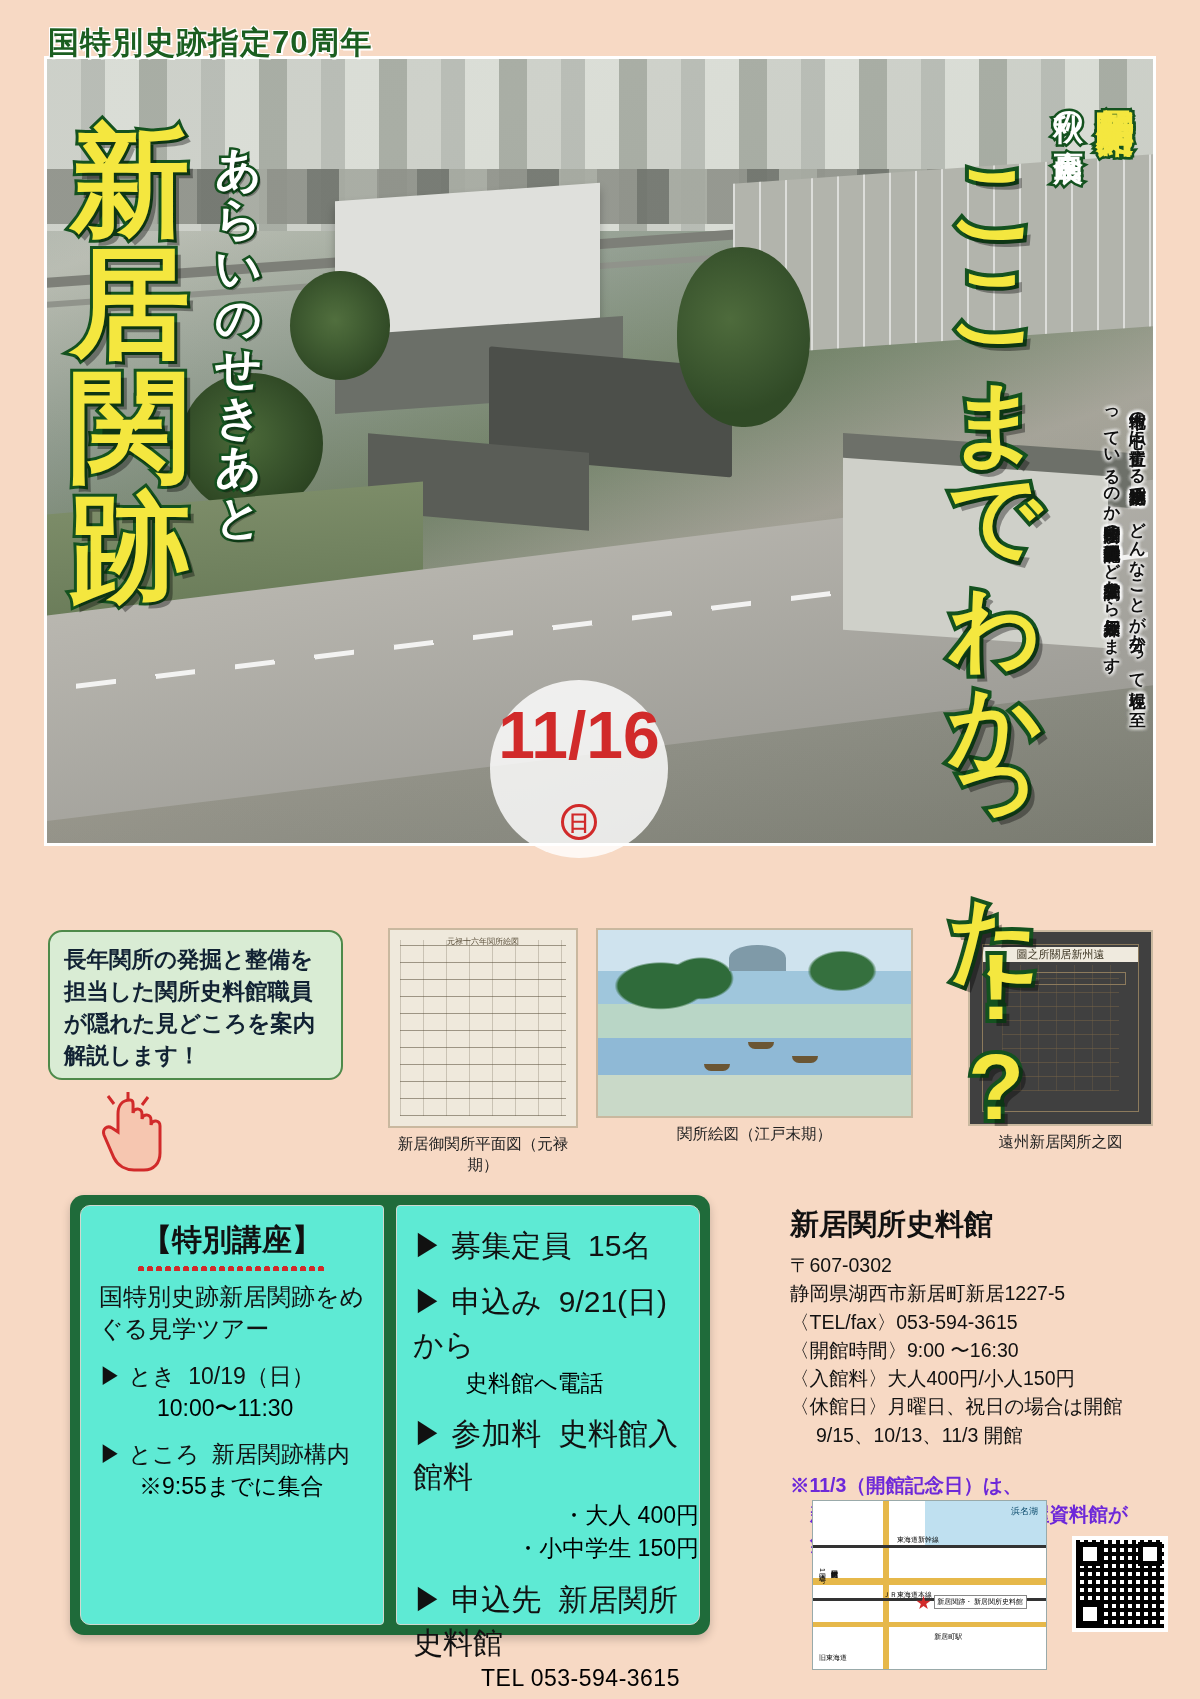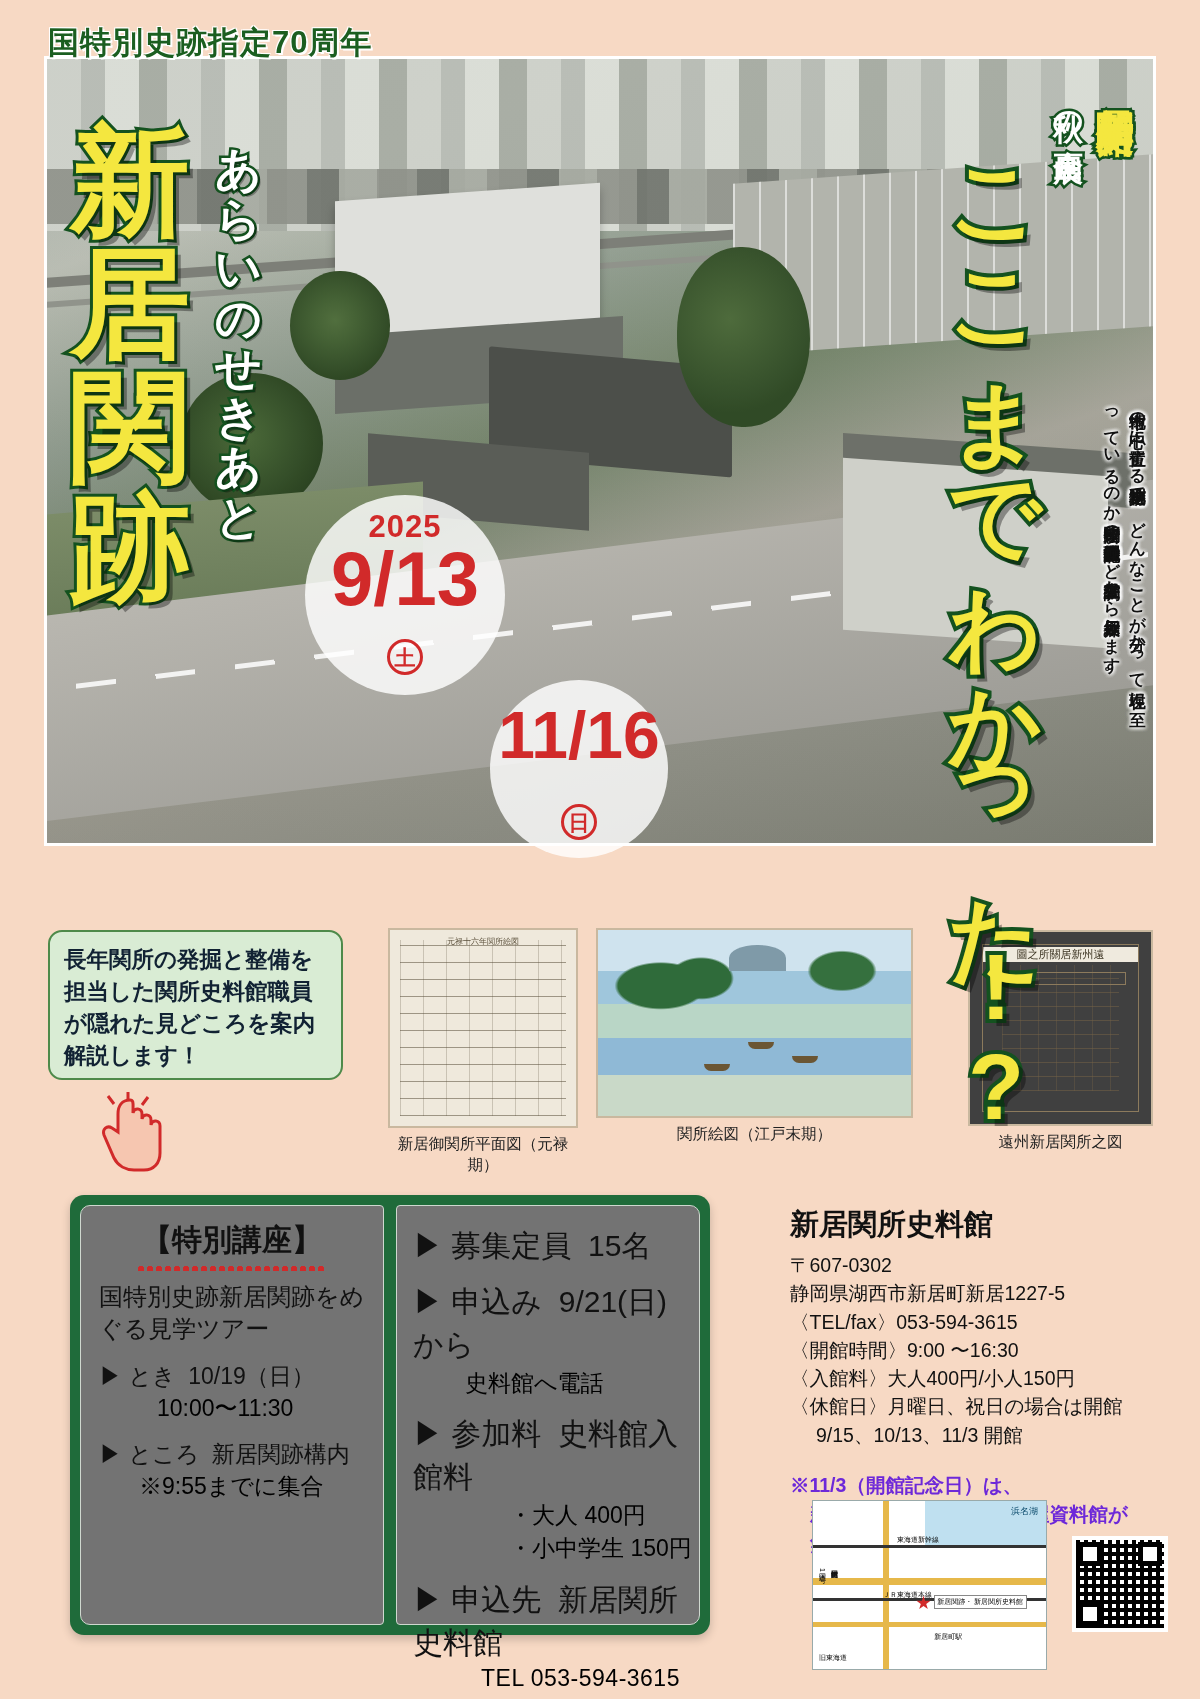--- a/index.html
+++ b/index.html
@@ -187,40 +187,40 @@
     background:#1f6b3a;
     border-radius:14px;
     box-shadow:0 4px 10px rgba(0,0,0,.2);
   }
   .book::before {
     content:""; position:absolute; left:50%; top:8px; bottom:8px; width:10px; transform:translateX(-50%);
     background:#1f6b3a; z-index:3;
   }
   .page {
     position:absolute; top:10px; bottom:10px; width:calc(50% - 16px);
-    background:#737373; border:1px solid #cfd8cf;
+    background:#5eead4; border:1px solid #cfd8cf;
   }
   .page-l { left:10px; border-radius:10px 4px 4px 10px; }
   .page-r { right:10px; border-radius:4px 10px 10px 4px; }
 
   .special-title {
     text-align:center; font-size:30px; font-weight:bold; color:#111; margin-top:14px;
   }
   .wave-underline {
     width:190px; height:8px; margin:2px auto 10px;
     background:radial-gradient(circle at 4px 6px, #d12a2a 3px, transparent 3.5px) 0 0/9px 8px repeat-x;
   }
   .tour-title { font-size:24px; font-weight:normal; line-height:1.35; color:#111; padding:0 18px; }
   .litem { font-size:23px; line-height:1.4; color:#111; padding-left:18px; margin-top:14px; }
   .sub { padding-left:76px; font-size:23px; line-height:1.4; }
   .sub2 { padding-left:58px; font-size:23px; line-height:1.4; }
 
   .ritem { font-size:30px; line-height:1.45; color:#111; padding-left:16px; margin-top:12px; }
   .rsub { padding-left:68px; font-size:23px; line-height:1.45; }
-  .rsub-dot { padding-left:112px; font-size:23px; line-height:1.45; }
+  .rsub-dot { padding-left:112px; font-size:23px; line-height:1.45;text-align:right; }
   .tel { padding-left:84px; font-size:23px; letter-spacing:.5px; }
 
   
   .info { position:absolute; left:790px; top:1205px; width:400px; color:#111; }
   .info h2 { margin:0 0 6px; font-size:29px; font-weight:bold; }
   .info p { margin:0; font-size:19.5px; line-height:1.45; }
   .note { margin-top:22px; color:#6d28d9; font-size:19.5px; line-height:1.5; font-weight:bold; }
   .note .ind { padding-left:20px; display:block; }
 
   
@@ -292,25 +292,20 @@
     <span>き</span>
     <span>あ</span>
     <span>と</span>
   </div>
 
   <div class="r-museum">新居関所史料館</div>
   <div class="r-season">秋の企画展</div>
   <div class="r-headline">ここまでわかった!?</div>
   <div class="r-desc">市街地の中心に位置する特別史跡地で、どんなことが分かって現在に至っているのか関所建物の修理・絵図・古記録・発掘など調査結果から展示紹介します。</div>
 
-  <div class="bubble bubble1">
-    <div class="b-year">2025</div>
-    <div class="b-date">9/13</div>
-    <div class="b-dow">土</div>
-  </div>
   <div class="bubble bubble2">
     <div class="b-date">11/16</div>
     <div class="b-dow">日</div>
   </div>
 
   <div class="callout">長年関所の発掘と整備を担当した関所史料館職員が隠れた見どころを案内解説します！</div>
   <svg class="hand" viewBox="0 0 72 80">
     <g>
       <path d="M30 8 C22 8 18 14 18 22 L18 40 L12 36 C7 33 2 37 4 43 L14 66 C18 74 26 78 34 78 L44 78 C54 78 60 71 60 61 L60 34 C60 28 52 27 51 33 L51 28 C51 22 43 21 42 27 L42 22 C42 16 34 15 33 21 L33 20 C33 12 34 8 30 8 Z" fill="#f6c6b0" stroke="#d12a2a" stroke-width="3"></path>
       <path d="M8 4 L14 12 M28 0 L28 9 M48 5 L42 13" stroke="#d12a2a" stroke-width="3" fill="none"></path>

